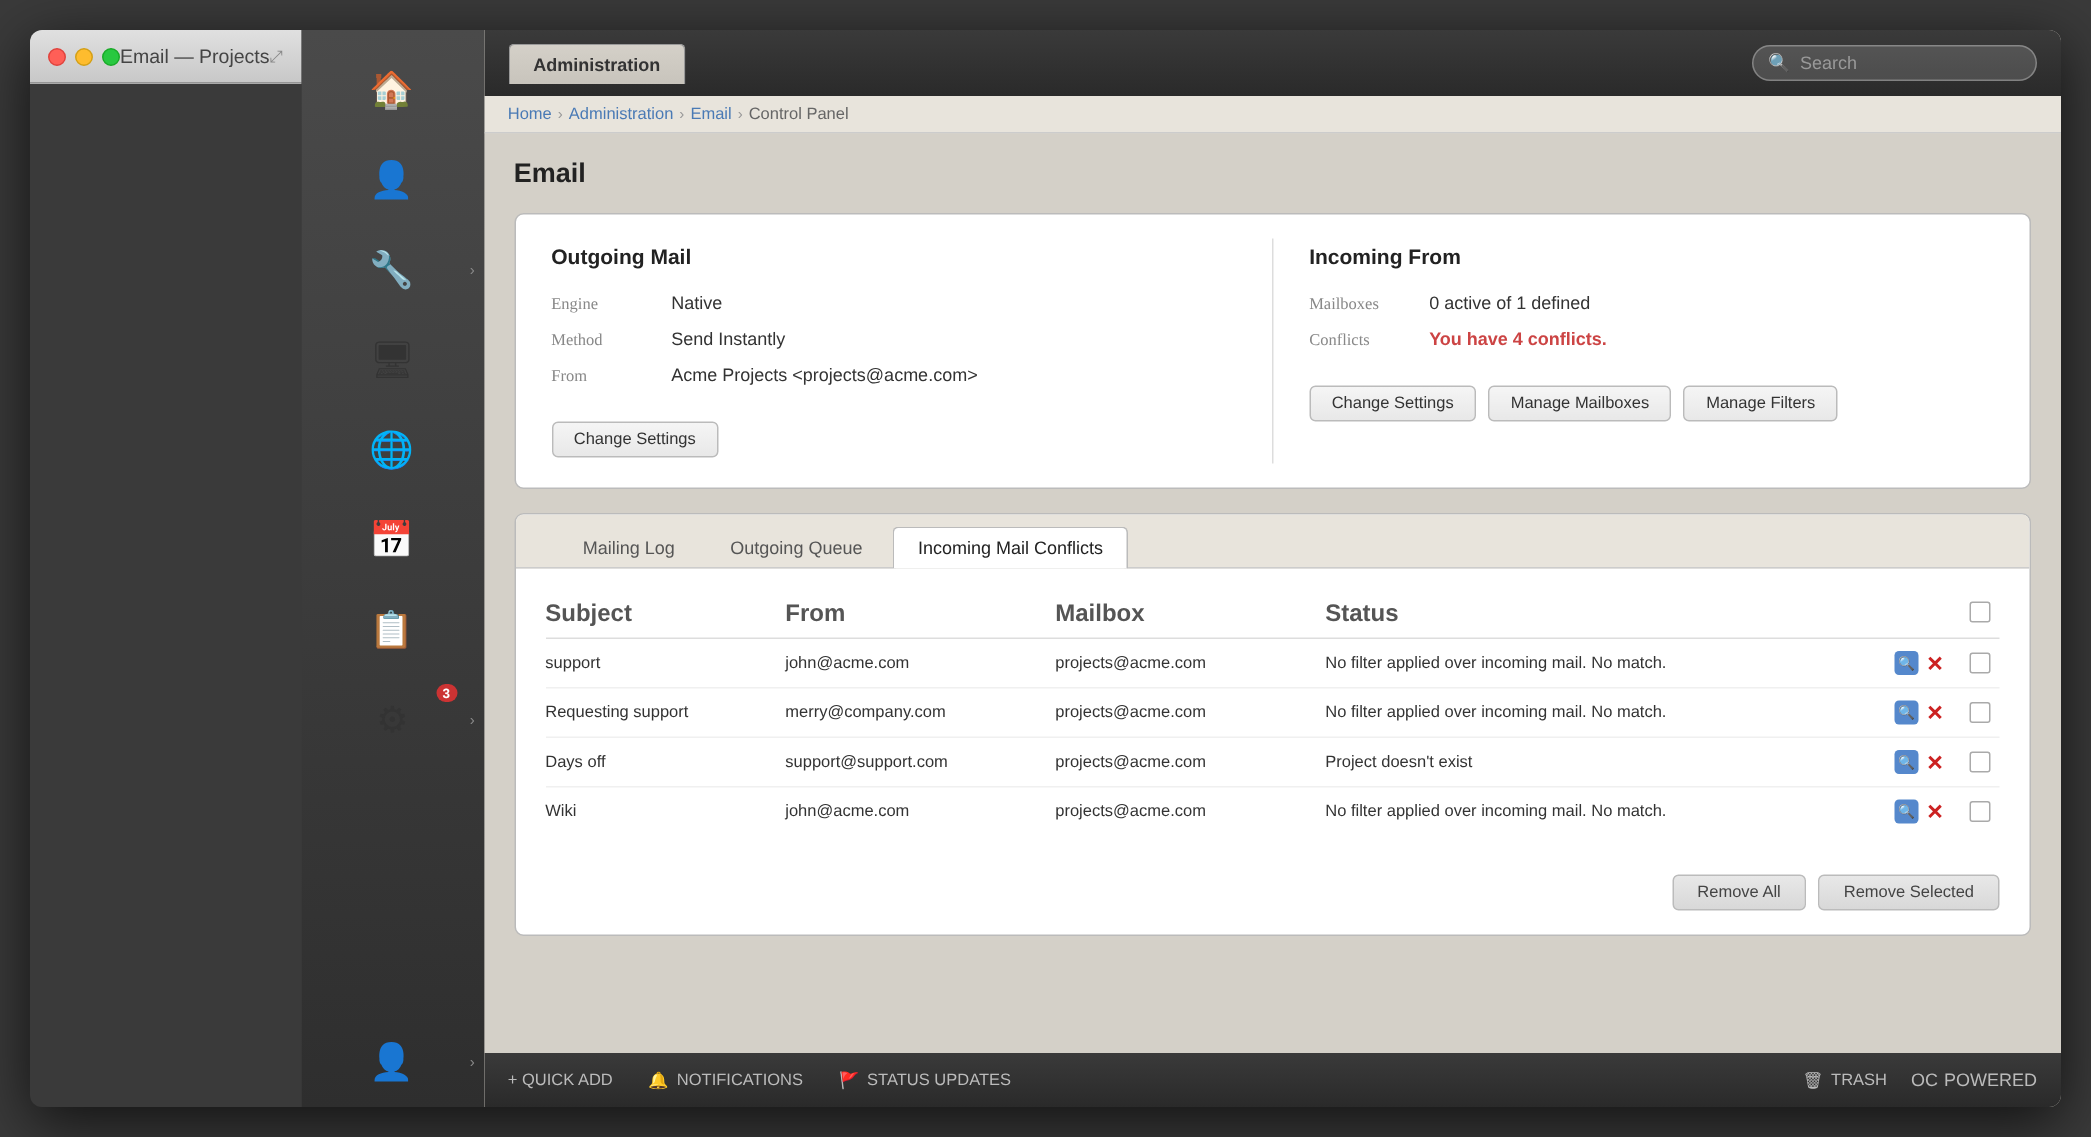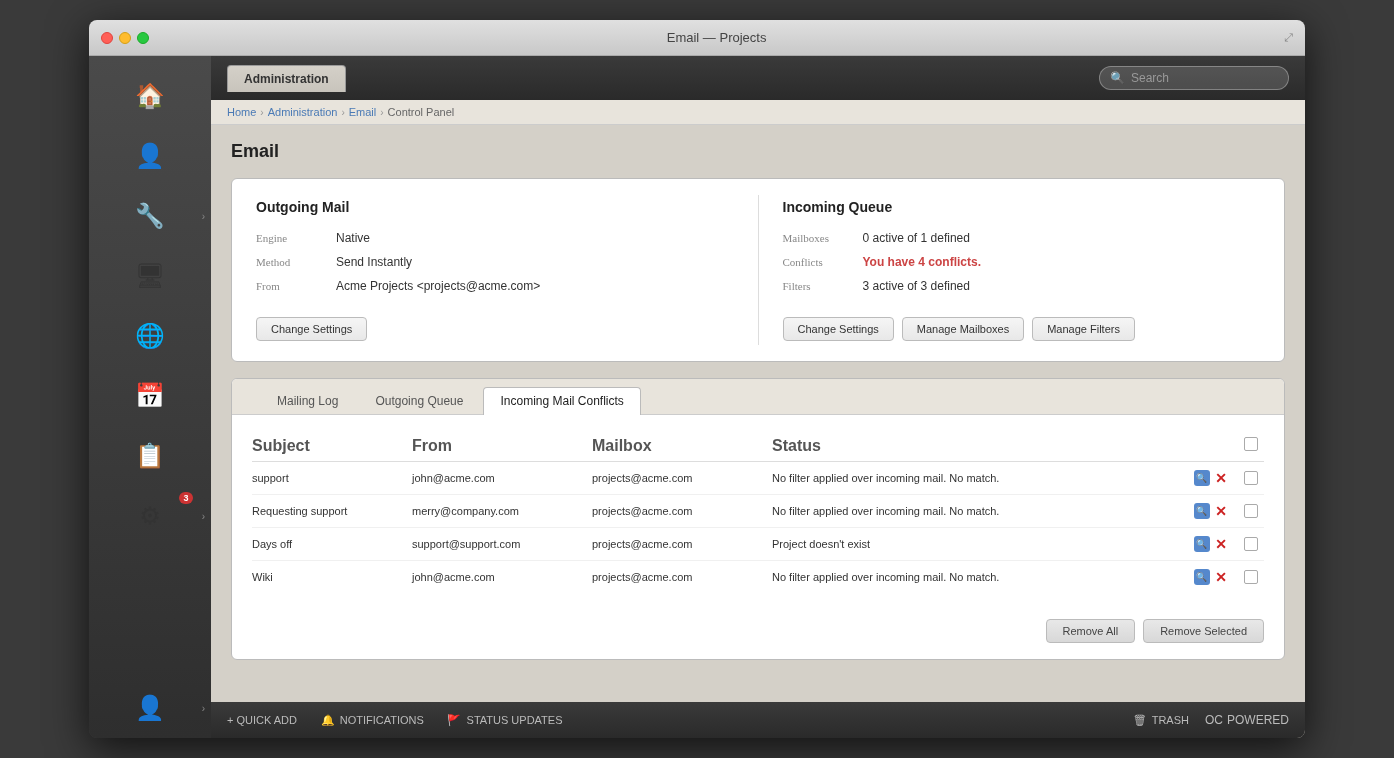--- a/index.html
+++ b/index.html
@@ -9,27 +9,26 @@
       font-size: 12px;
       color: #333;
       width: 1394px;
       height: 758px;
       overflow: hidden;
     }
 
     
     .window {
       margin: 20px auto;
-      width: 1216px;
+      width: 1354px;
       height: 718px;
       border-radius: 8px;
       overflow: hidden;
       box-shadow: 0 10px 40px rgba(0,0,0,0.7);
       display: flex;
-      flex-direction: column;
     }
 
     .titlebar {
       background: linear-gradient(to bottom, #e0e0e0, #c8c8c8);
       height: 36px;
       display: flex;
       align-items: center;
       padding: 0 12px;
       border-bottom: 1px solid #aaa;
       flex-shrink: 0;
@@ -551,32 +550,28 @@
               <span class="mail-info-value">Acme Projects &lt;projects@acme.com&gt;</span>
             </div>
             <div class="panel-actions">
               <button class="btn">Change Settings</button>
             </div>
           </div>
 
           <div class="mail-panel-divider"></div>
 
           <div class="mail-panel">
-            <div class="mail-panel-title">Incoming Queue</div>
+            <div class="mail-panel-title">Incoming From</div>
             <div class="mail-info-row">
               <span class="mail-info-label">Mailboxes</span>
               <span class="mail-info-value">0 active of 1 defined</span>
             </div>
             <div class="mail-info-row">
               <span class="mail-info-label">Conflicts</span>
               <span class="mail-info-value highlight">You have 4 conflicts.</span>
-            </div>
-            <div class="mail-info-row">
-              <span class="mail-info-label">Filters</span>
-              <span class="mail-info-value">3 active of 3 defined</span>
             </div>
             <div class="panel-actions">
               <button class="btn">Change Settings</button>
               <button class="btn">Manage Mailboxes</button>
               <button class="btn">Manage Filters</button>
             </div>
           </div>
         </div>
 
         <div class="tabs-section">

